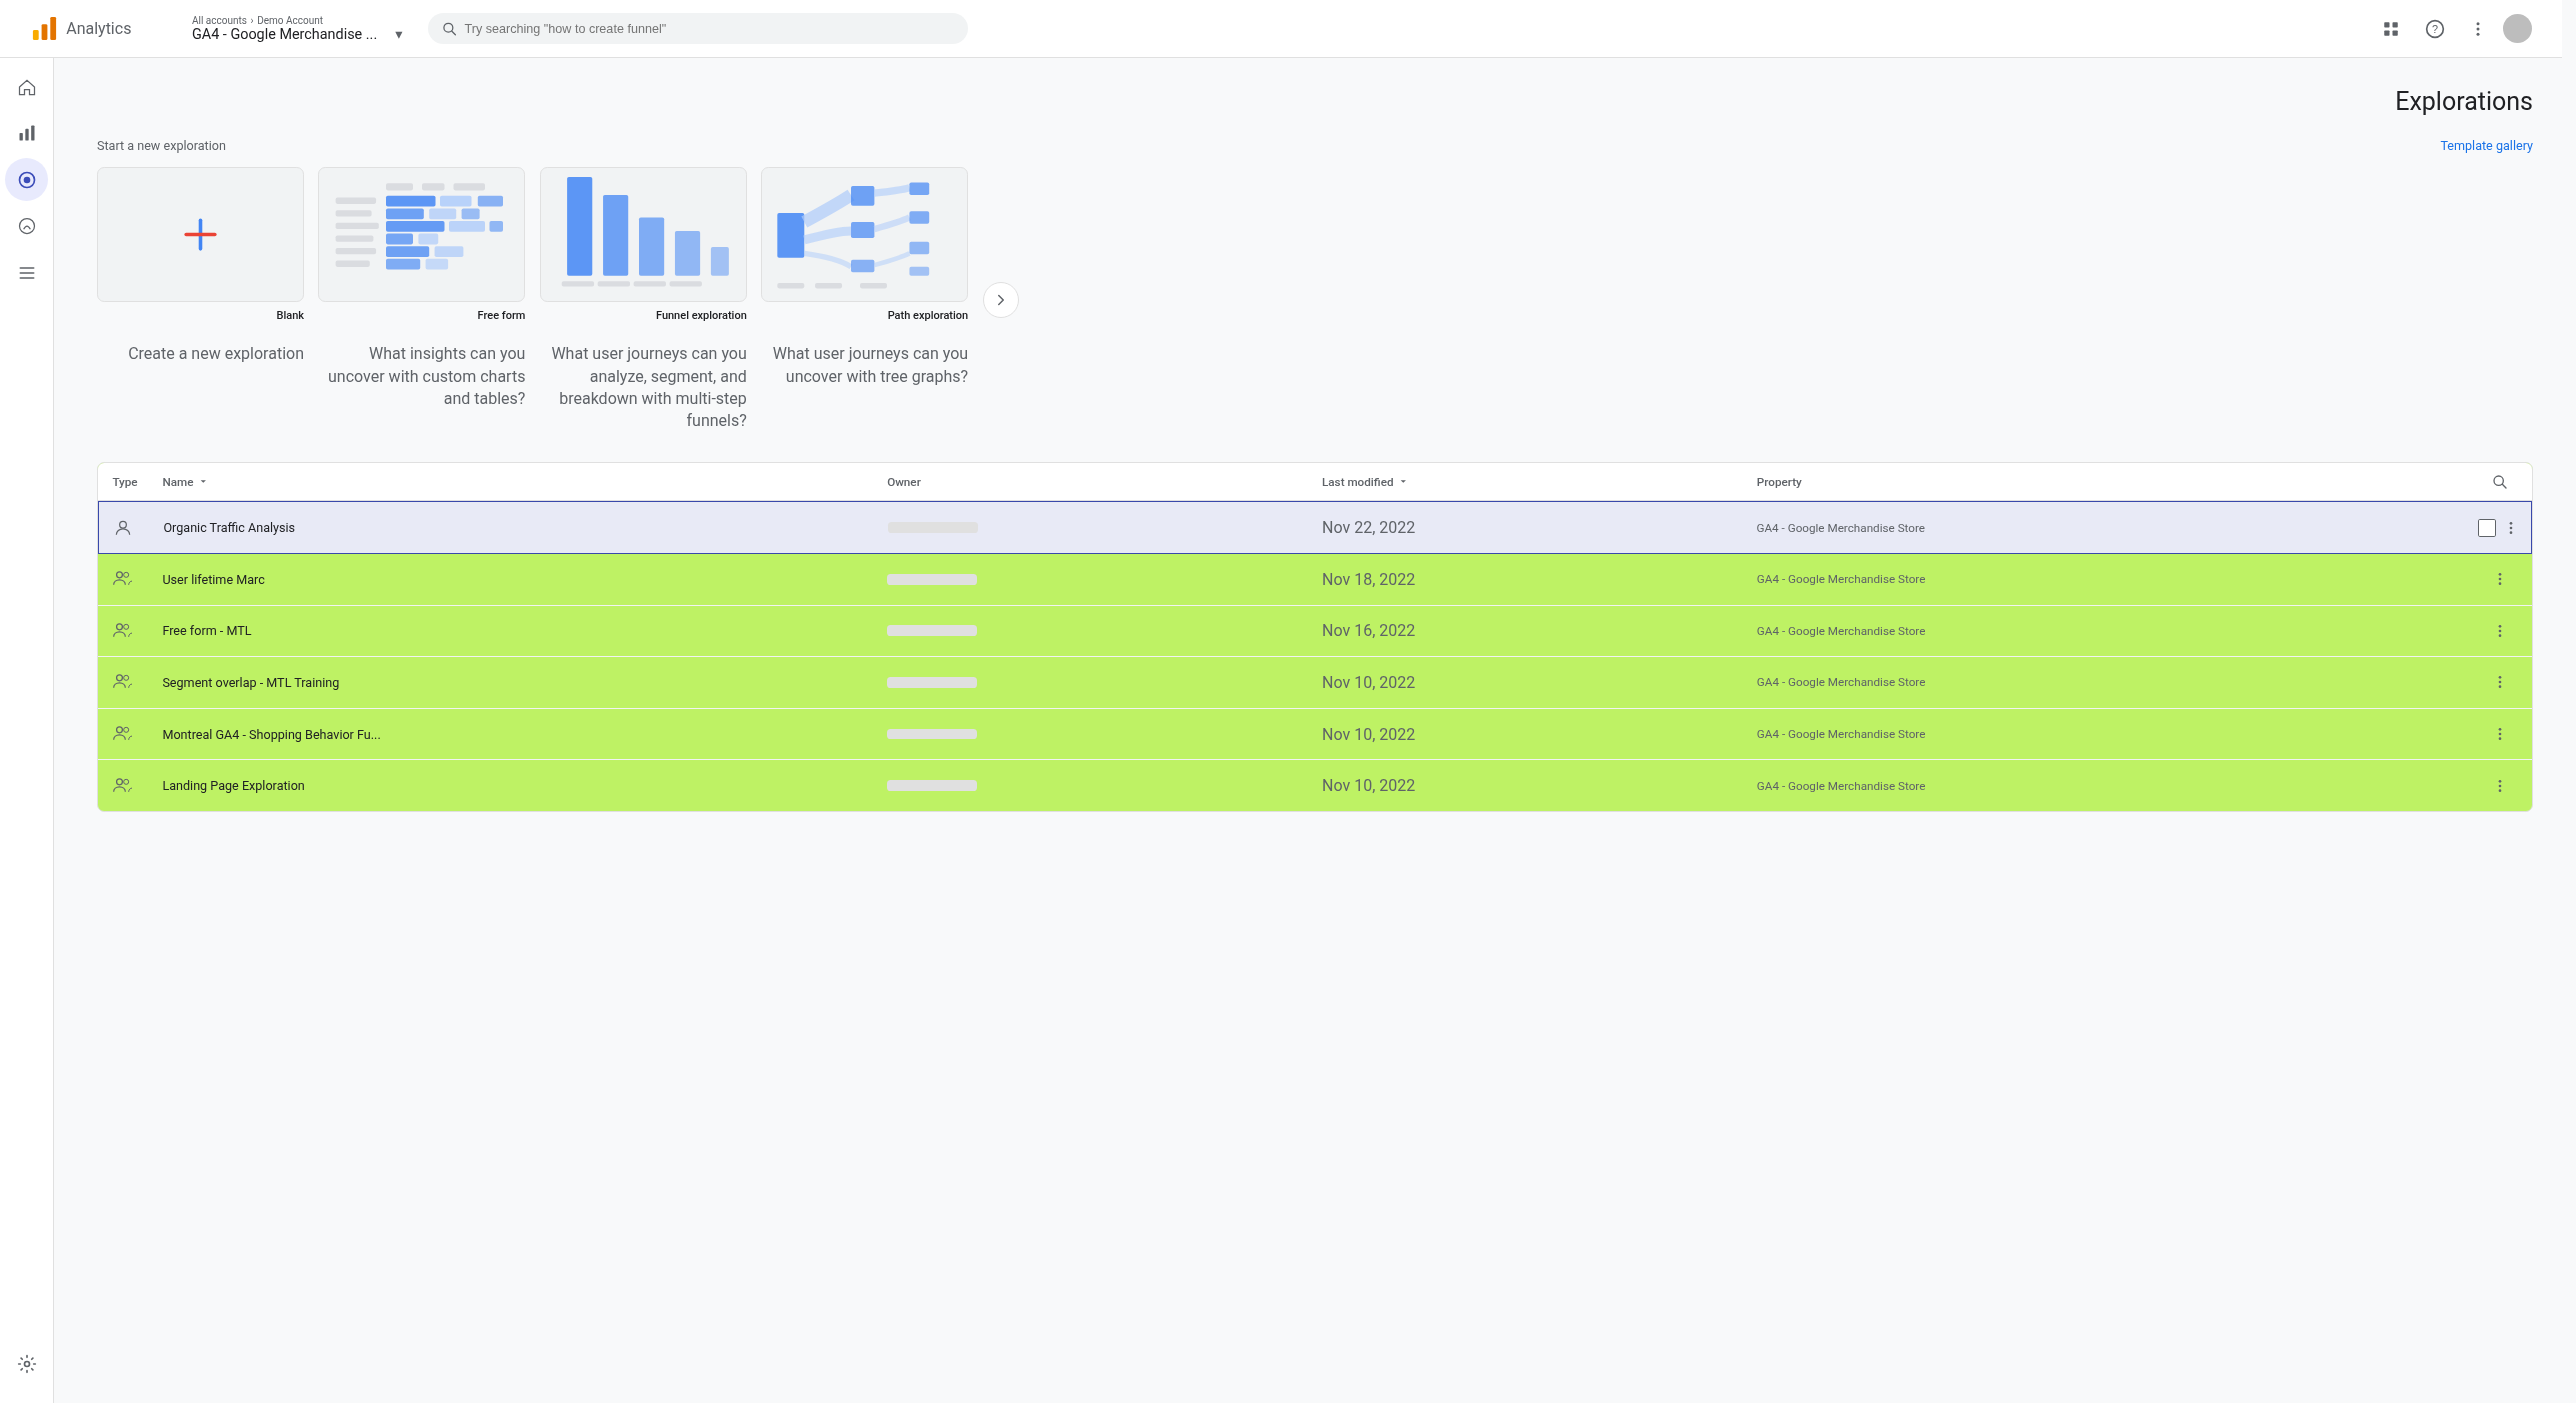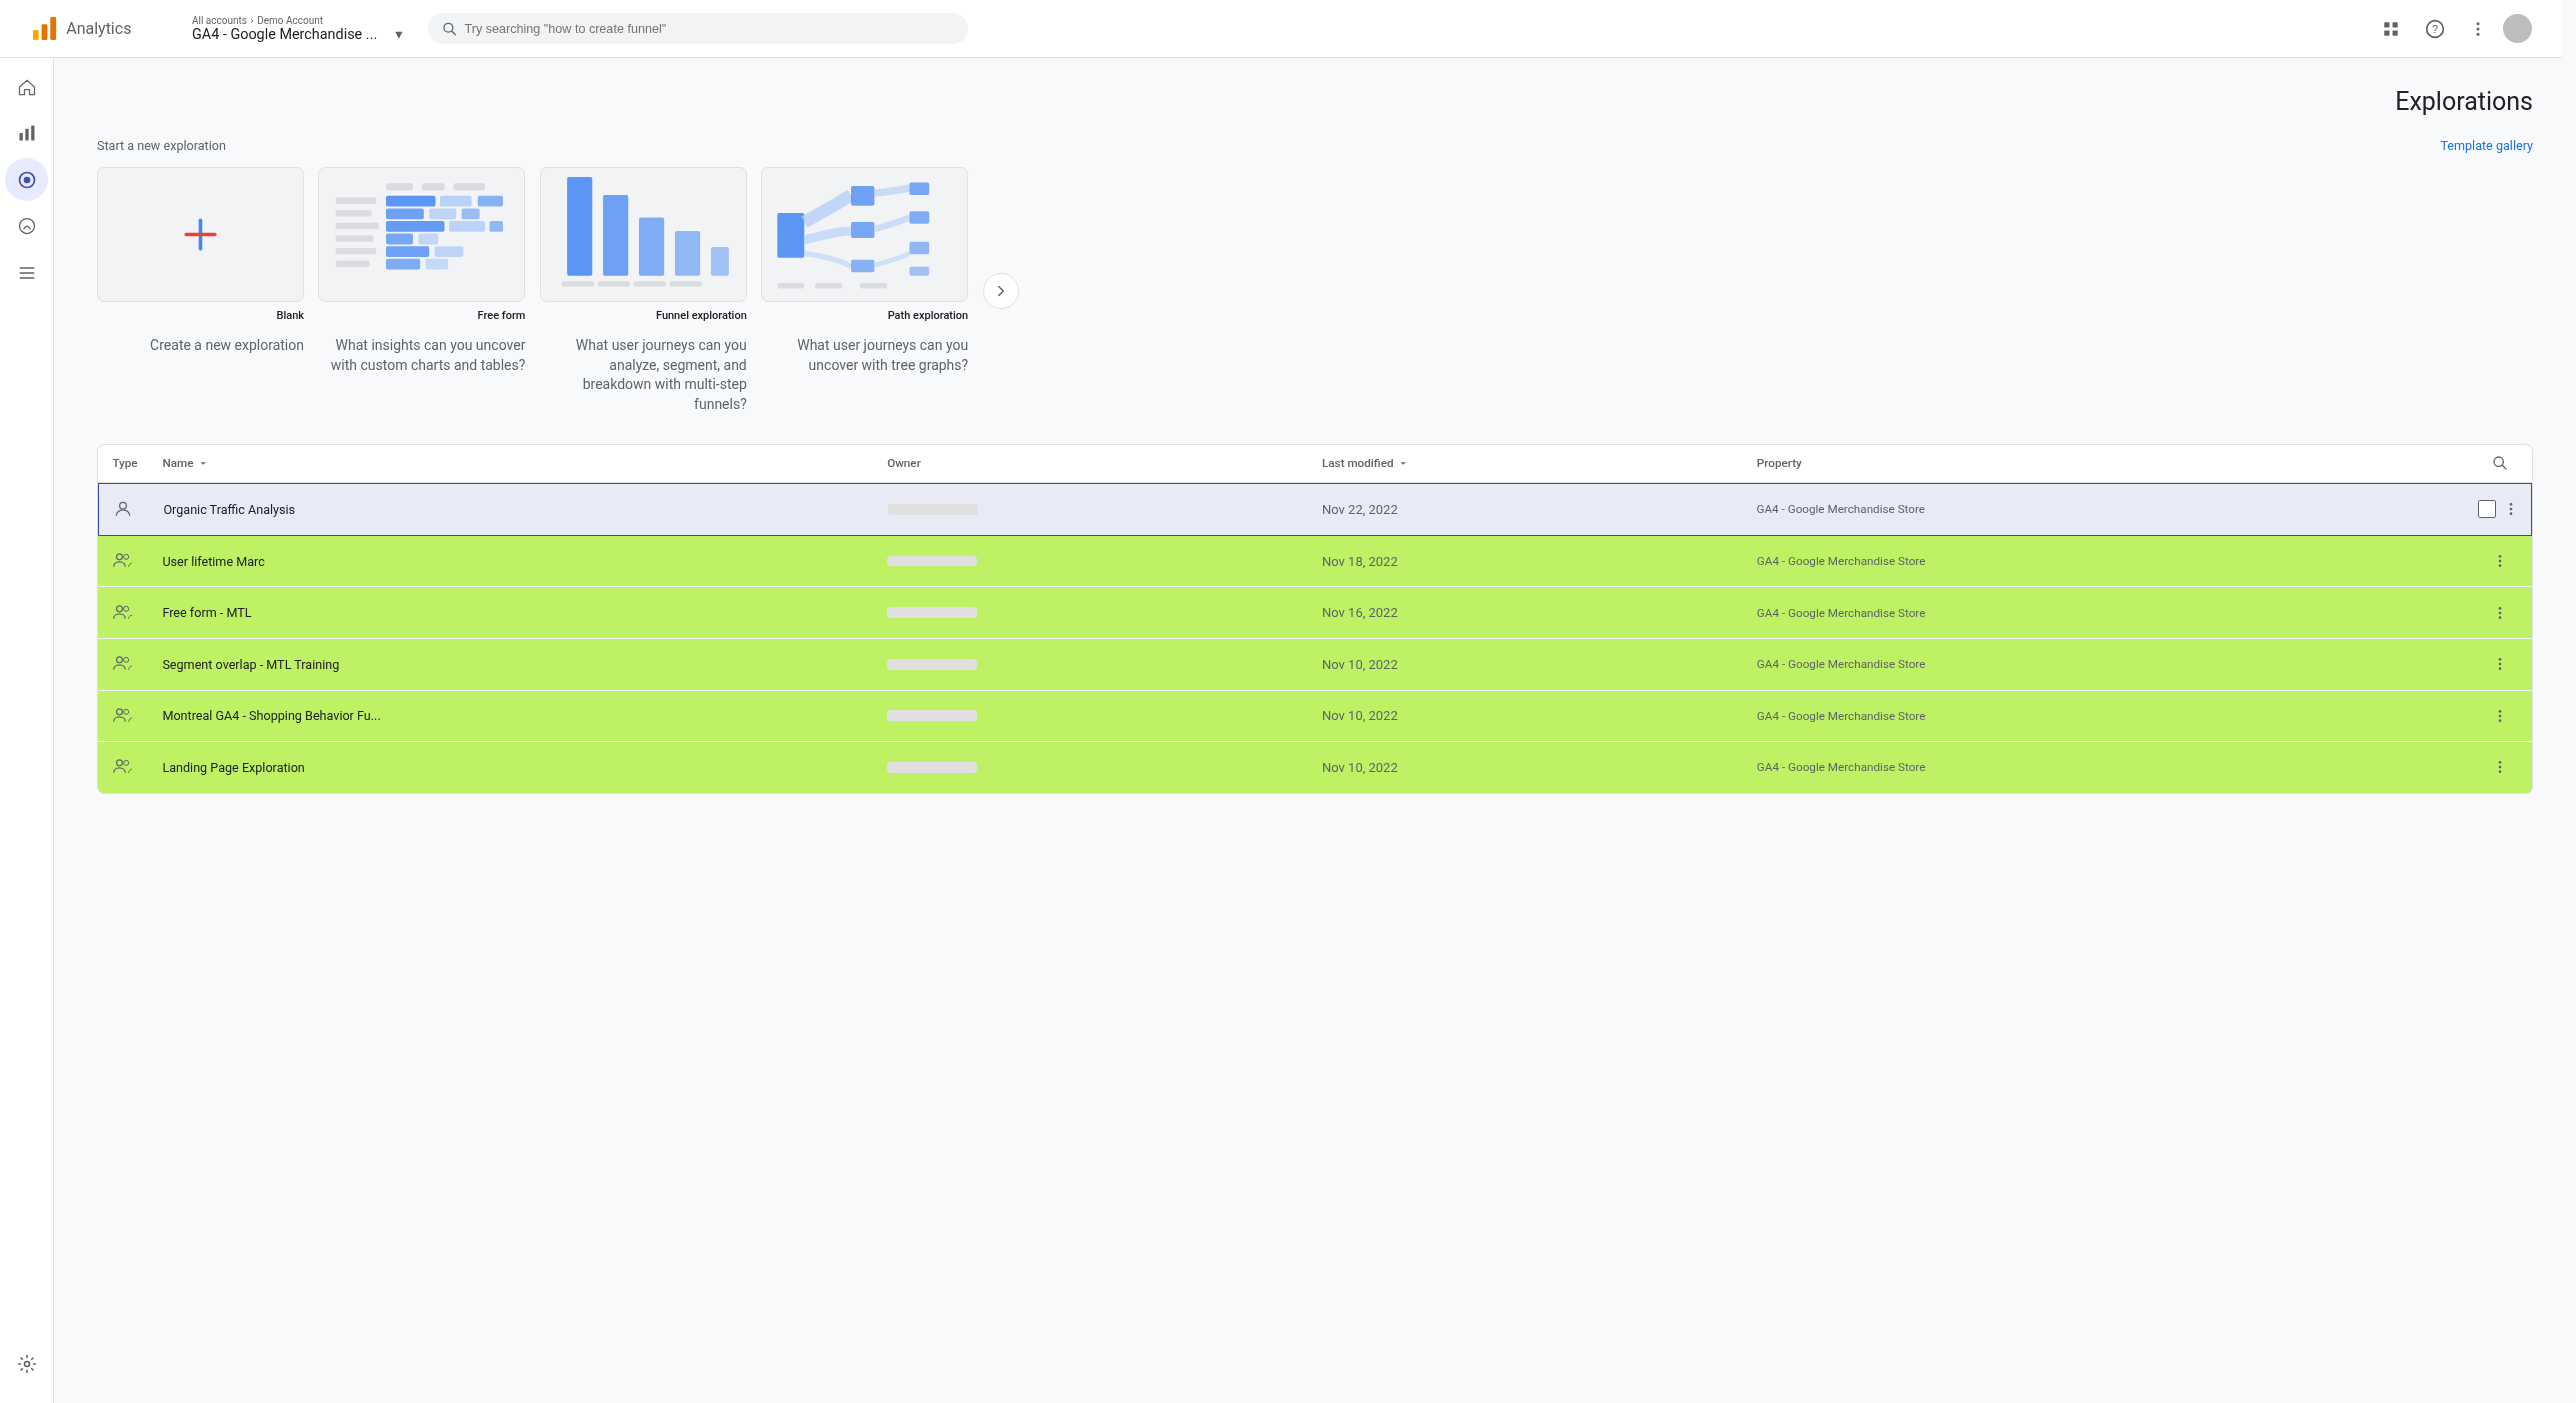--- a/index.html
+++ b/index.html
@@ -200,23 +200,23 @@
       overflow: hidden;
       position: relative;
     }
     .card-label {
       font-size: 11px;
       font-weight: 500;
       color: #202124;
       margin-top: 7.2px;
     }
     .card-desc {
-      font-size: 14px;
-      color: #5f6368;
-      margin-top: 14px;
+      font-size: 16px;
+      color: #5f6368;
+      margin-top: 21px;
       line-height: 1.4;
     }
 
     
     .blank-card-inner {
       display: flex;
       align-items: center;
       justify-content: center;
     }
     .plus-icon {
@@ -293,21 +293,21 @@
     .td {
       font-size: 12.6px;
       color: #202124;
       display: flex;
       align-items: center;
       gap: 7.2px;
     }
     .td.type-col { width: 50px; flex-shrink: 0; color: #5f6368; }
     .td.name-col { flex: 2; font-size: 12.6px; }
     .td.owner-col { flex: 1.2; }
-    .td.modified-col { flex: 1.2; font-size: 13px; color: #5f6368; }
+    .td.modified-col { flex: 1.2; font-size: 16px; color: #5f6368; }
     .td.property-col { flex: 2; font-size: 11.7px; color: #5f6368; }
     .td.actions-col { width: 36px; flex-shrink: 0; justify-content: center; }
 
     .owner-blur {
       display: inline-block;
       width: 90px;
       height: 10.8px;
       background: #e0e0e0;
       border-radius: 3.6px;
     }

